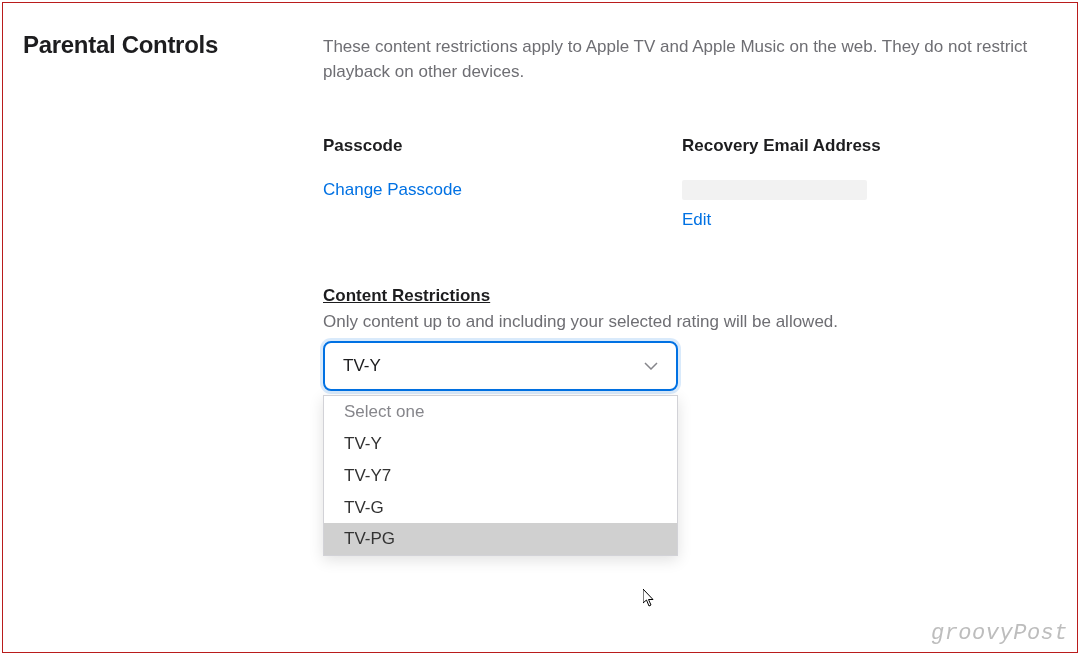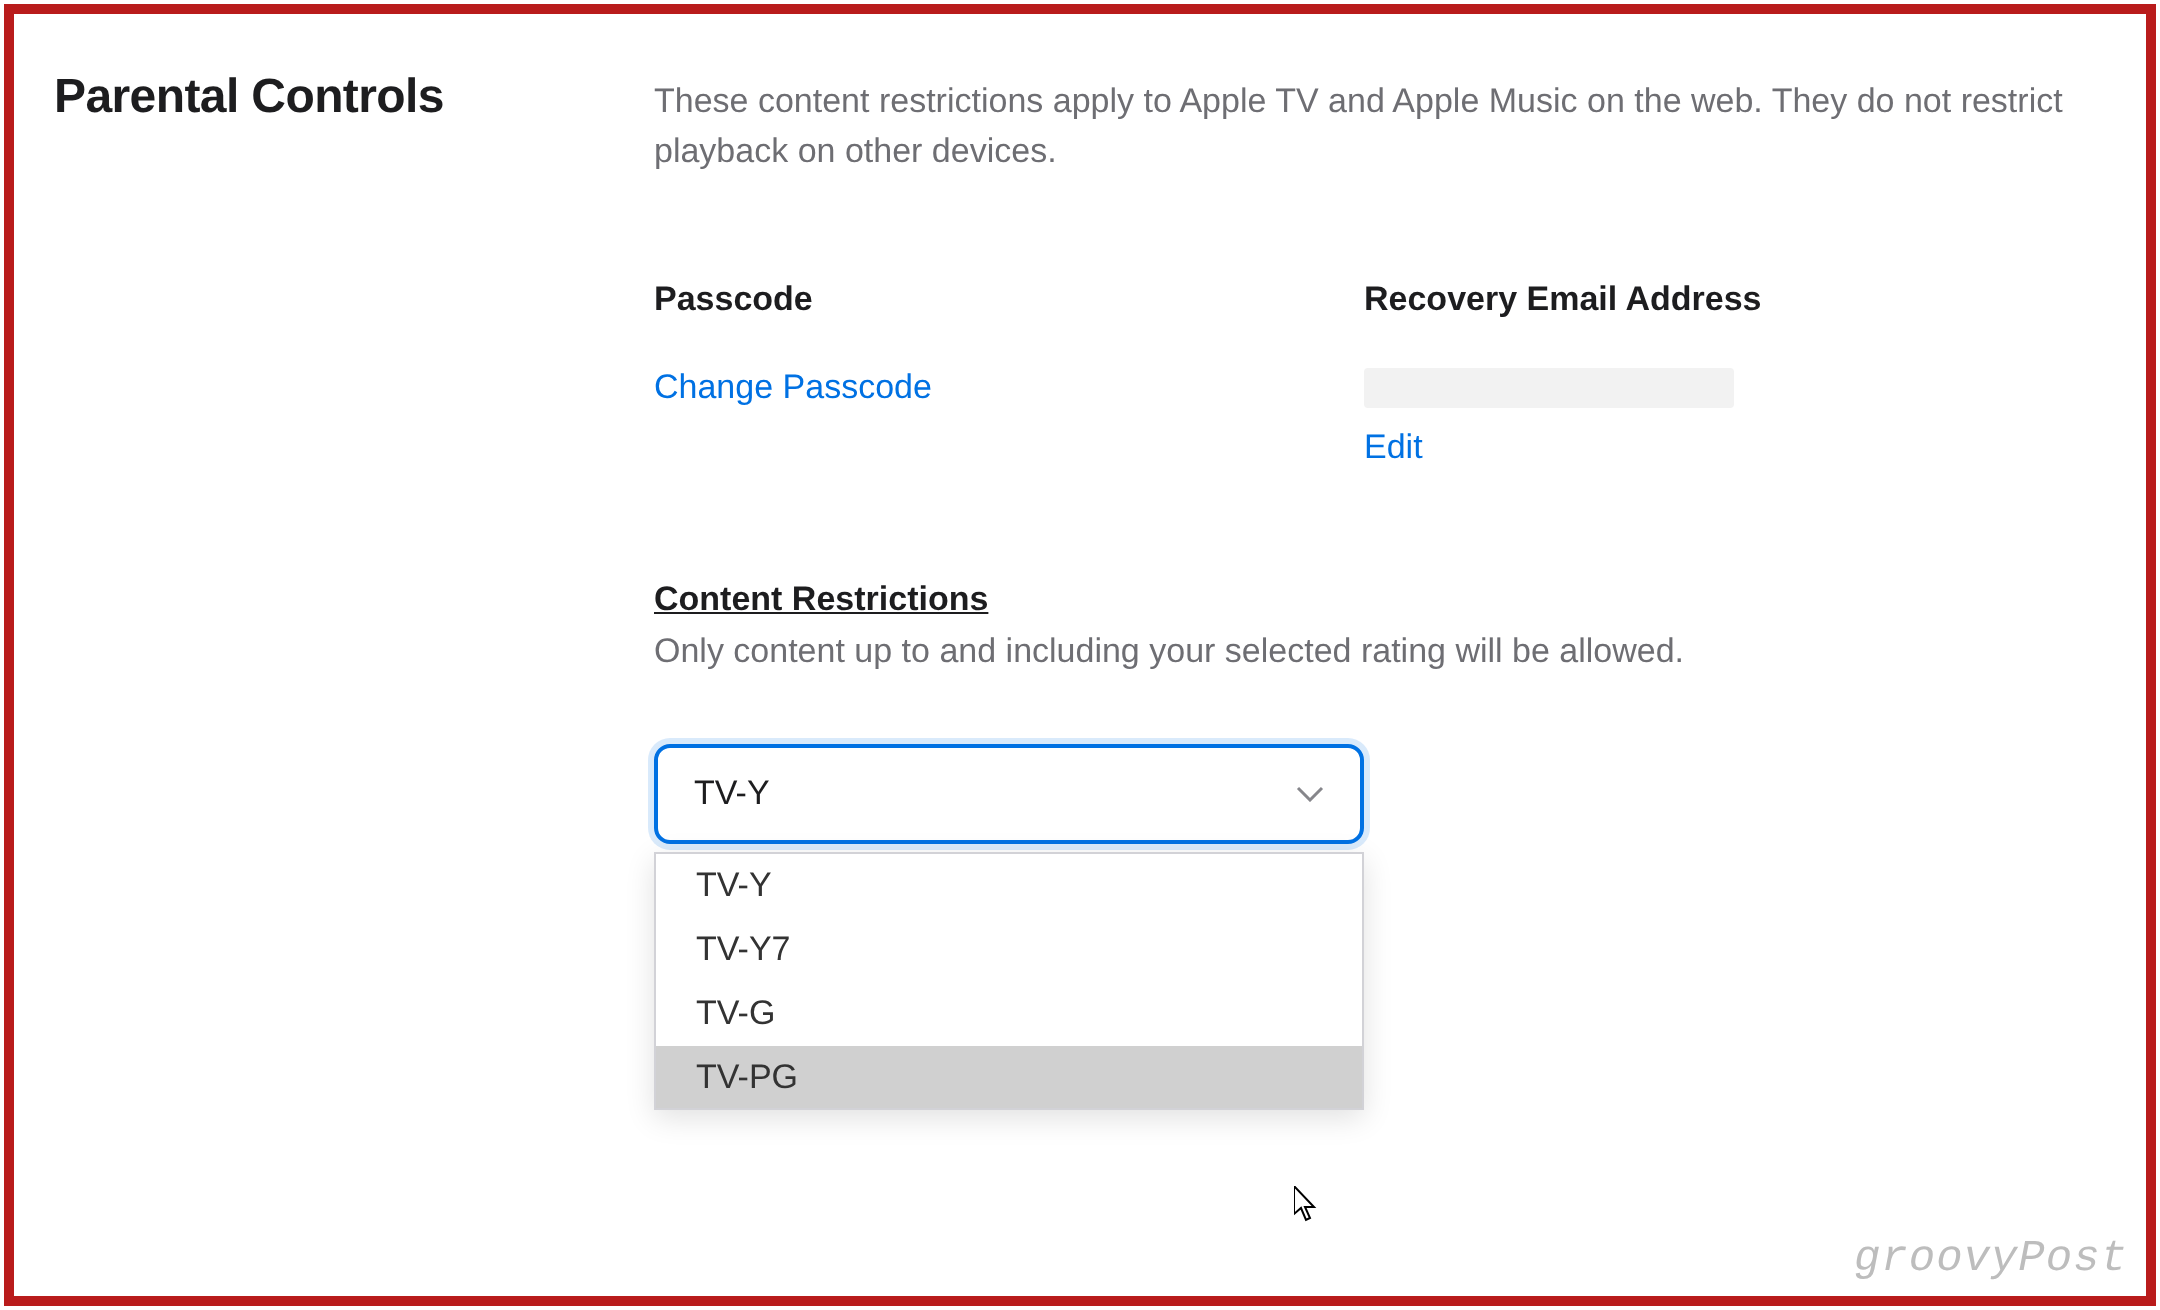--- a/index.html
+++ b/index.html
@@ -8,21 +8,21 @@
       padding: 0;
     }
     body {
       font-family: -apple-system, BlinkMacSystemFont, "Segoe UI", Helvetica, Arial, sans-serif;
       background: #fff;
       width: 1080px;
       height: 655px;
       position: relative;
     }
     .container {
-      border: 5px solid #b91c1c;
+      border: 1px solid #b91c1c;
       width: 1076px;
       height: 651px;
       margin: 2px;
       display: flex;
       padding: 28px 36px 0 20px;
       overflow: hidden;
       position: relative;
     }
     .left-col {
       width: 300px;
@@ -73,21 +73,21 @@
     .section-heading {
       font-size: 17px;
       font-weight: 600;
       color: #1d1d1f;
       margin-bottom: 6px;
       text-decoration: underline;
     }
     .section-sub {
       font-size: 17px;
       color: #6e6e73;
-      margin-bottom: 36px;
+      margin-bottom: 9px;
     }
     .toggle-row {
       display: flex;
       align-items: center;
       gap: 18px;
       margin-bottom: 54px;
     }
     .toggle {
       width: 40px;
       height: 22px;
@@ -210,20 +210,21 @@
 
 
     <div class="select-wrap">
       <div class="select-box">
         <span class="select-value">TV-Y</span>
         <svg class="chevron" viewBox="0 0 14 8" fill="none" stroke="#86868b" stroke-width="1.5">
           <polyline points="1,1 7,7 13,1"></polyline>
         </svg>
       </div>
       <div class="dropdown" id="dropdown-list">
+          <div class="dropdown-item placeholder">Select one</div>
           <div class="dropdown-item">TV-Y</div>
           <div class="dropdown-item">TV-Y7</div>
           <div class="dropdown-item">TV-G</div>
           <div class="dropdown-item highlighted">TV-PG</div>
         </div>
     </div>
   </div>
 
   <svg class="cursor" viewBox="0 0 12 18">
     <path d="M0 0 L0 14 L3.5 11 L6 17 L8 16 L5.5 10.5 L10 10.5 Z" fill="#fff" stroke="#000" stroke-width="1"></path>

